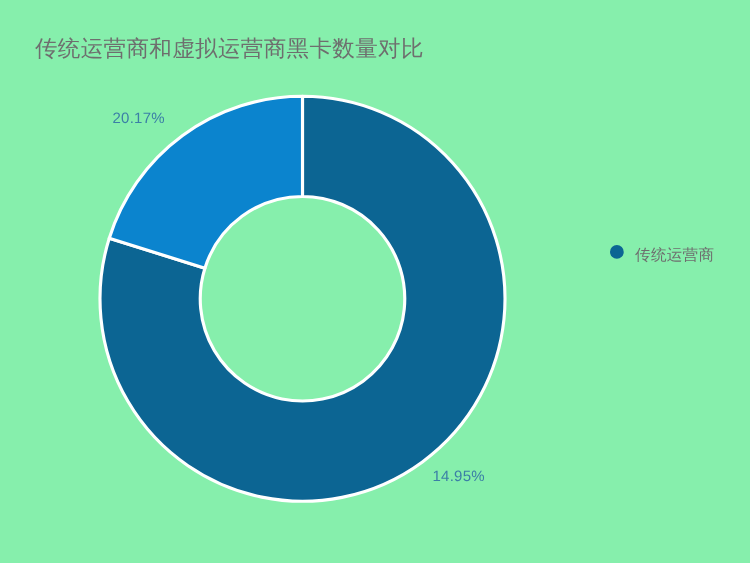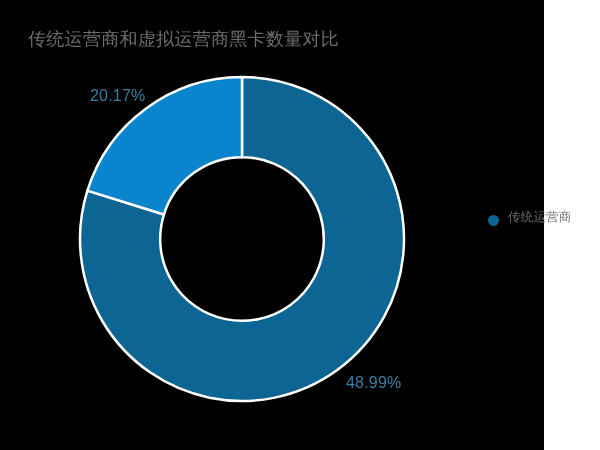--- a/index.html
+++ b/index.html
@@ -13,23 +13,23 @@
     background: #ffffff;
     font-family: "Liberation Sans", "DejaVu Sans", sans-serif;
     overflow: hidden;
     position: relative;
   }
 
   #chart-root {
     position: absolute;
     left: 0;
     top: 0;
-    width: 544px;
+    width: 600px;
     height: 450px;
-    background: #000000;
+    background: #86efac;
   }
 
   
   #chart-title {
     position: absolute;
     left: 28px;
     top: 27px;
     font-size: 18px;
     line-height: 24px;
     color: #6e6e6e;
@@ -49,38 +49,38 @@
   }
   #donut-svg {
     display: block;
     width: 450px;
     height: 450px;
   }
 
   
   .slice-label {
     position: absolute;
-    font-size: 16px;
+    font-size: 12px;
     color: #3b7fa6;
     white-space: nowrap;
     letter-spacing: 0.2px;
   }
   #label-virtual  { left: 90px;  top: 87px; }
   #label-traditional { left: 346px; top: 374px; }
 
   
   #legend {
     position: absolute;
     left: 488px;
     top: 196px;
     width: 108px;
   }
   .legend-item {
     display: flex;
-    align-items: flex-end;
+    align-items: flex-start;
     height: 30px;
   }
   .legend-swatch {
     width: 11px;
     height: 11px;
     border-radius: 50%;
     flex: 0 0 auto;
     margin-right: 9px;
   }
   .legend-label {
@@ -102,21 +102,21 @@
 
       <g id="slice-group">
           <path d="M 242 77 A 162 162 0 1 1 87.40292395586255 190.5877693283693 L 163.92847659771058 214.5518235108265 A 81.81 81.81 0 1 0 242 157.19 Z" fill="#0c6593" stroke="#ffffff" stroke-width="2.5" stroke-linejoin="round"></path>
           <path d="M 87.40292395586255 190.5877693283693 A 162 162 0 0 1 241.99999999999997 77 L 241.99999999999997 157.19 A 81.81 81.81 0 0 0 163.92847659771058 214.5518235108265 Z" fill="#0b84ce" stroke="#ffffff" stroke-width="2.5" stroke-linejoin="round"></path>
         </g>
     </svg>
   </div>
 
   <span class="slice-label" id="label-virtual">20.17%</span>
 
-  <span class="slice-label" id="label-traditional">48.99%</span>
+  <span class="slice-label" id="label-traditional">14.95%</span>
 
   <div id="legend">
 
     <div class="legend-item">
       <span class="legend-swatch" style="background: rgb(12, 101, 147);"></span>
       <span class="legend-label">传统运营商</span>
     </div>
 
 
   </div>

